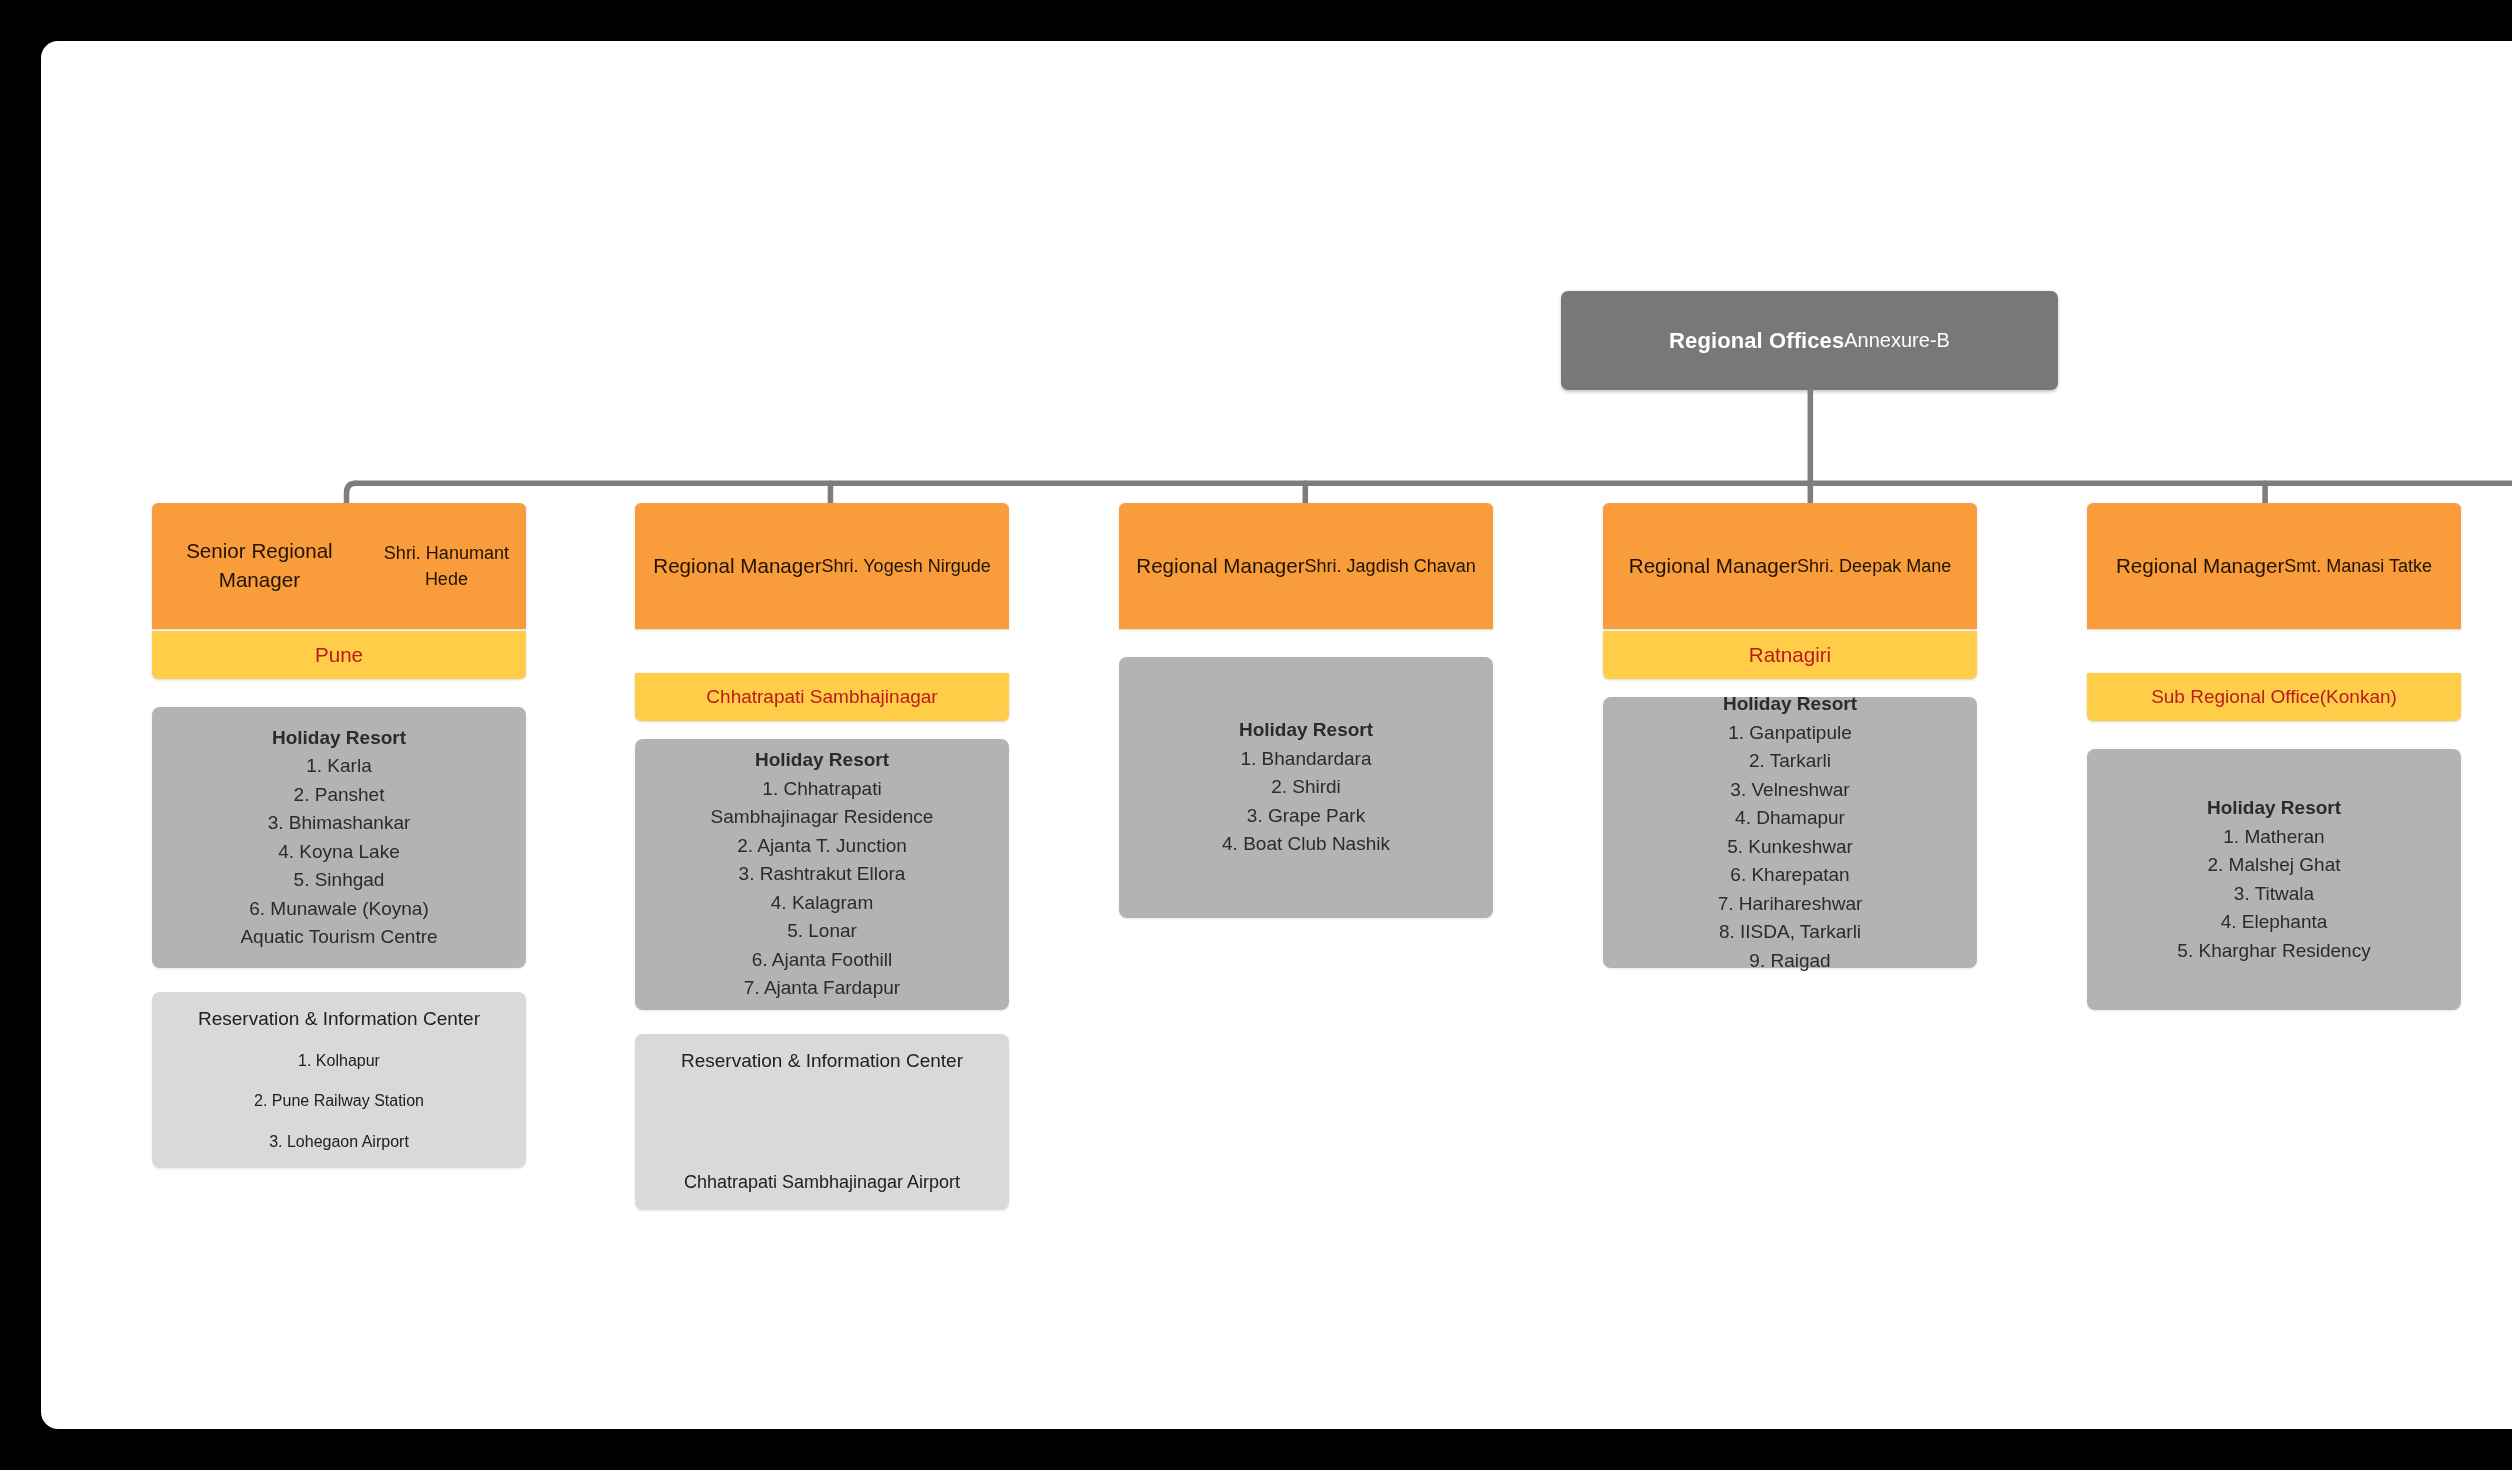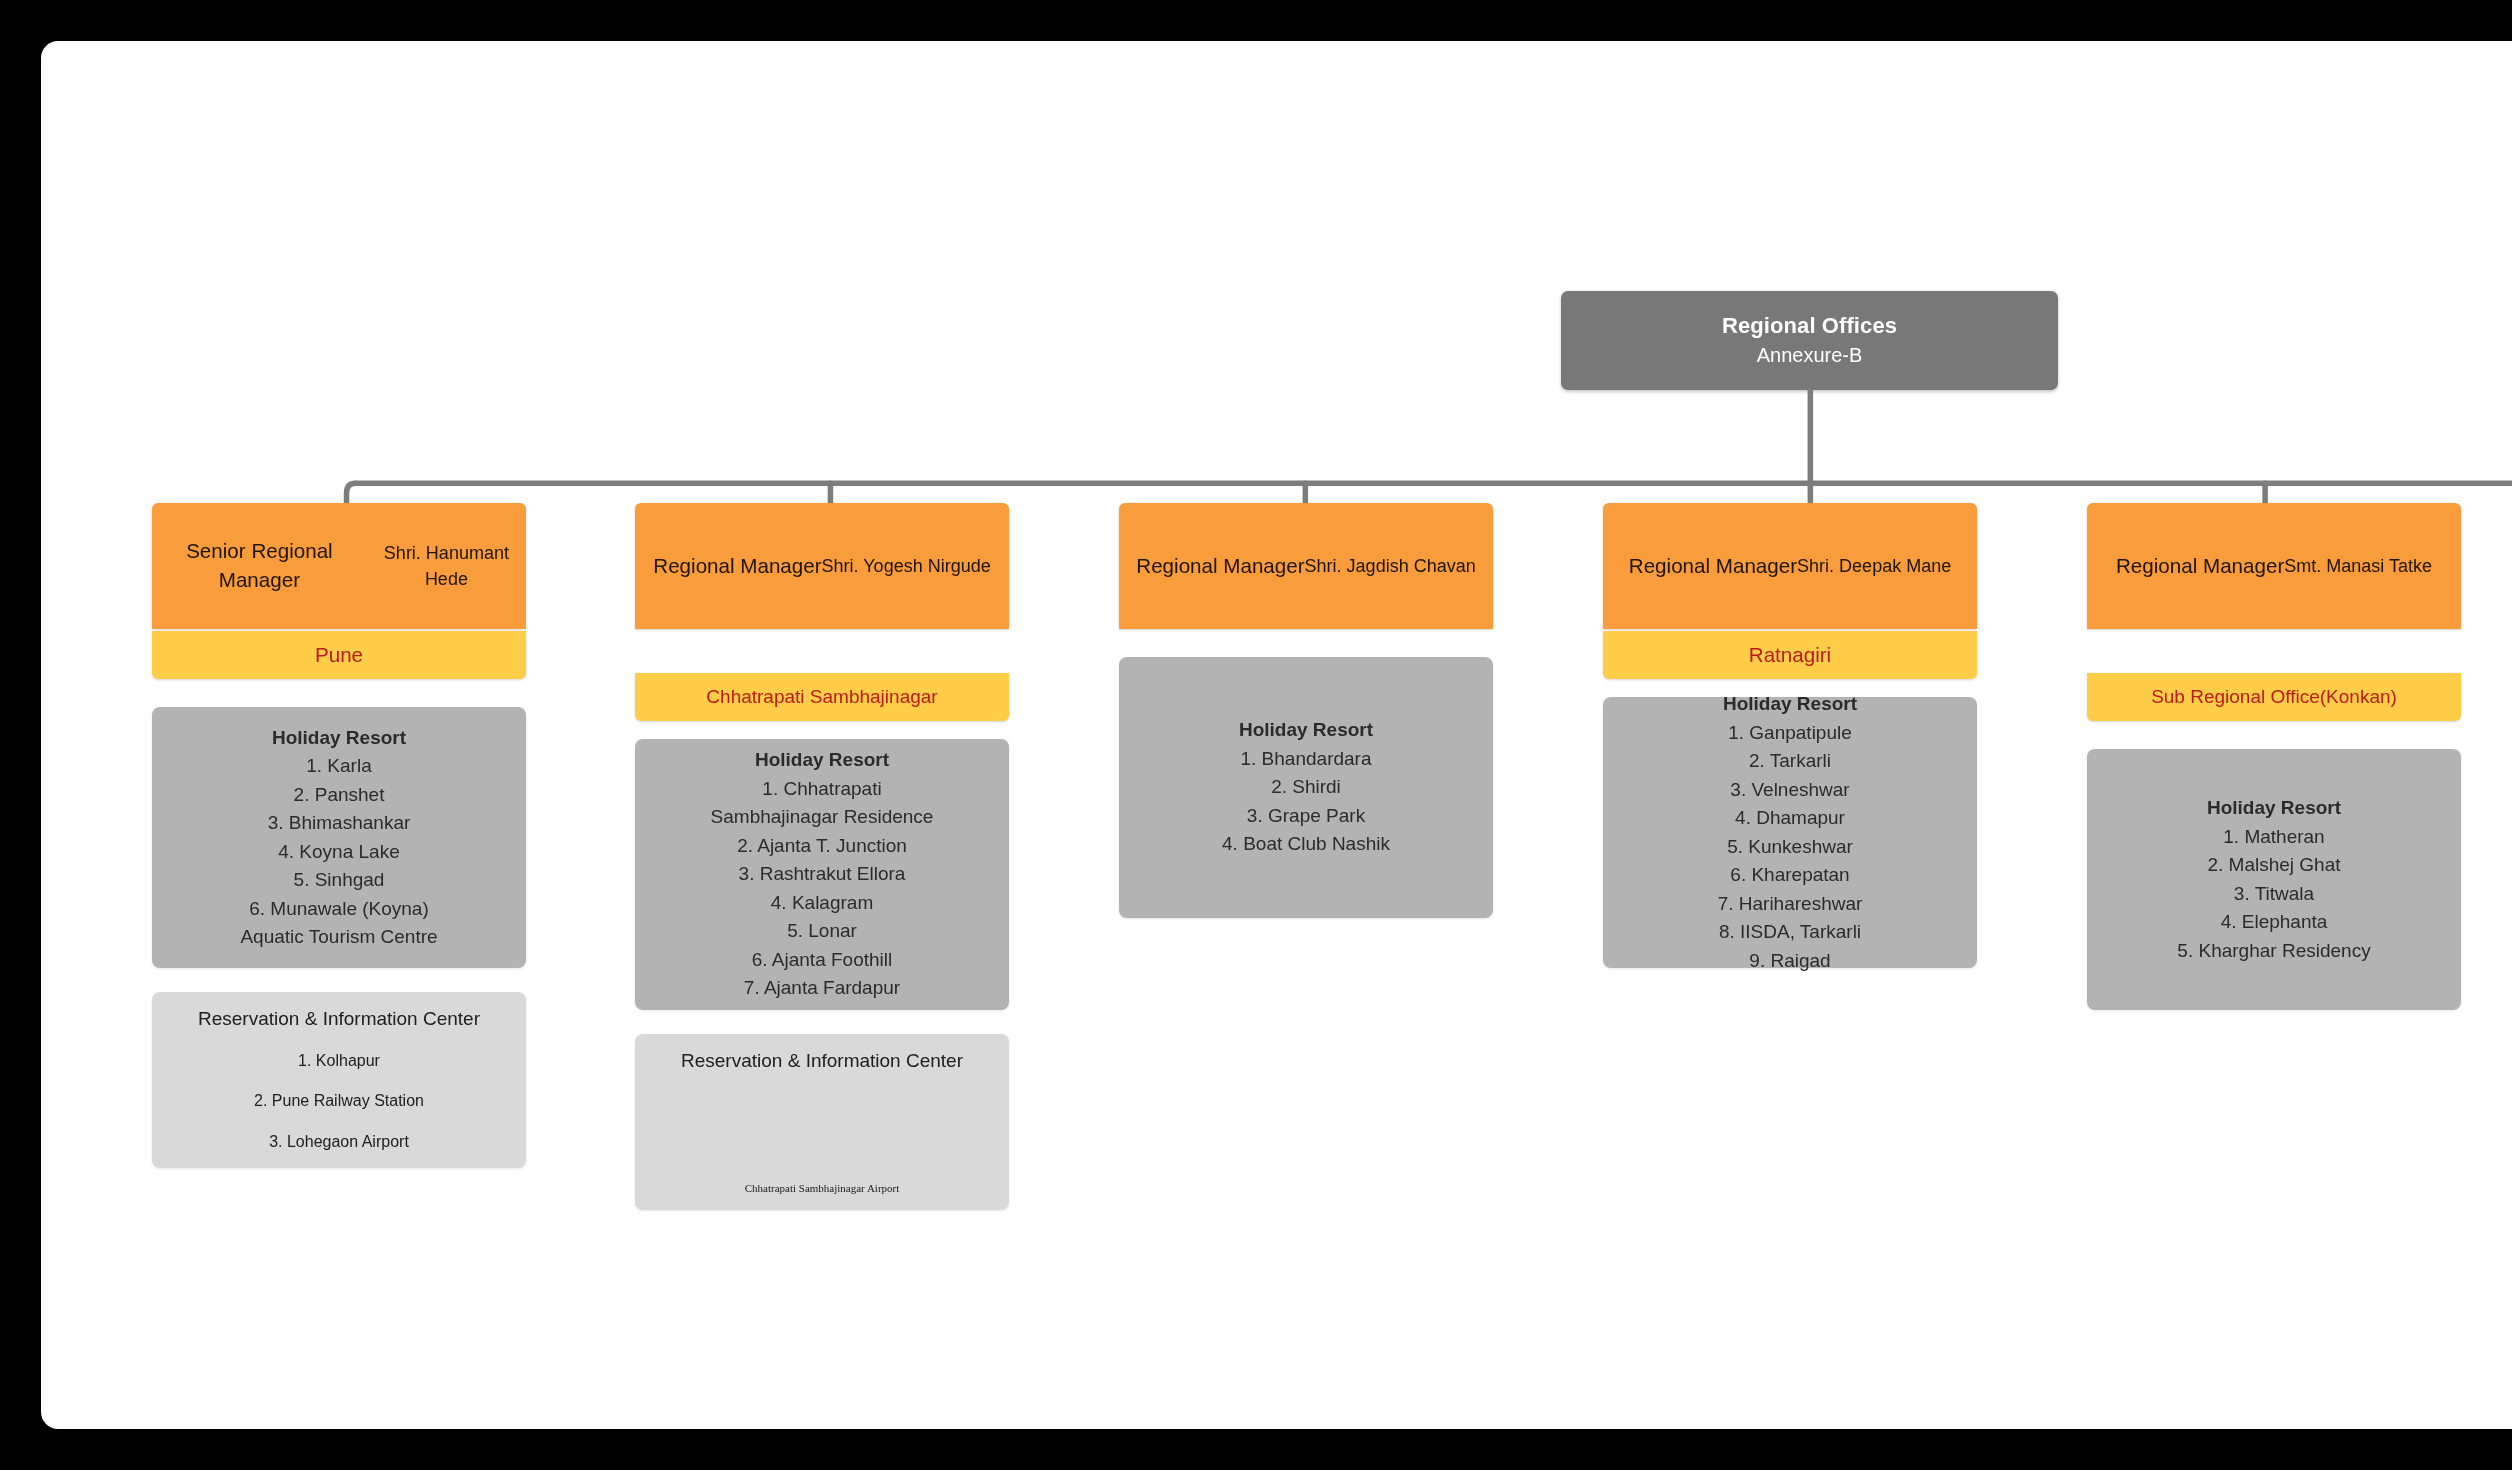--- a/index.html
+++ b/index.html
@@ -17,21 +17,21 @@
     border-radius: 17px;
   }
 
   
   #root-node {
     position: absolute;
     left: 1520px; top: 250px;
     width: 497px; height: 99px;
     background: #787878;
     border-radius: 7px;
-    display: flex; flex-direction: column;
+    display: flex; 
     align-items: center; justify-content: center;
     color: #ffffff;
     box-shadow: 0 1.5px 3.5px rgba(0,0,0,0.22);
   }
   #root-node .root-title { font-size: 22px; font-weight: bold; line-height: 1.35; letter-spacing: 0.1px;}
   #root-node .root-sub { font-size: 20px; font-weight: normal; line-height: 1.45; }
 
   
   #connectors { position: absolute; left: 0; top: 0; width: 3406px; height: 1388px; pointer-events: none; }
 
@@ -87,21 +87,21 @@
     background: #d9d9d9;
     border-radius: 8px;
     display: flex; flex-direction: column;
     align-items: center; justify-content: space-between;
     color: #202020;
     padding: 13px 9px;
     box-shadow: 0 1px 2.5px rgba(0,0,0,0.10);
   }
   .ric-h { font-size: 19px; font-weight: normal; line-height: 1.45; text-align: center; }
   .ric-i { font-size: 16px; font-weight: normal; line-height: 1.55; text-align: center; }
-  .ric-i.wide { font-size: 11px; font-family: Liberation Serif, serif; }
+  .ric-i.wide { font-size: 18px; }
 </style>
 </head>
 <body>
 
 <div id="canvas">
 
   <div id="root-node">
     <div class="root-title">Regional Offices</div>
     <div class="root-sub">Annexure-B</div>
   </div>

